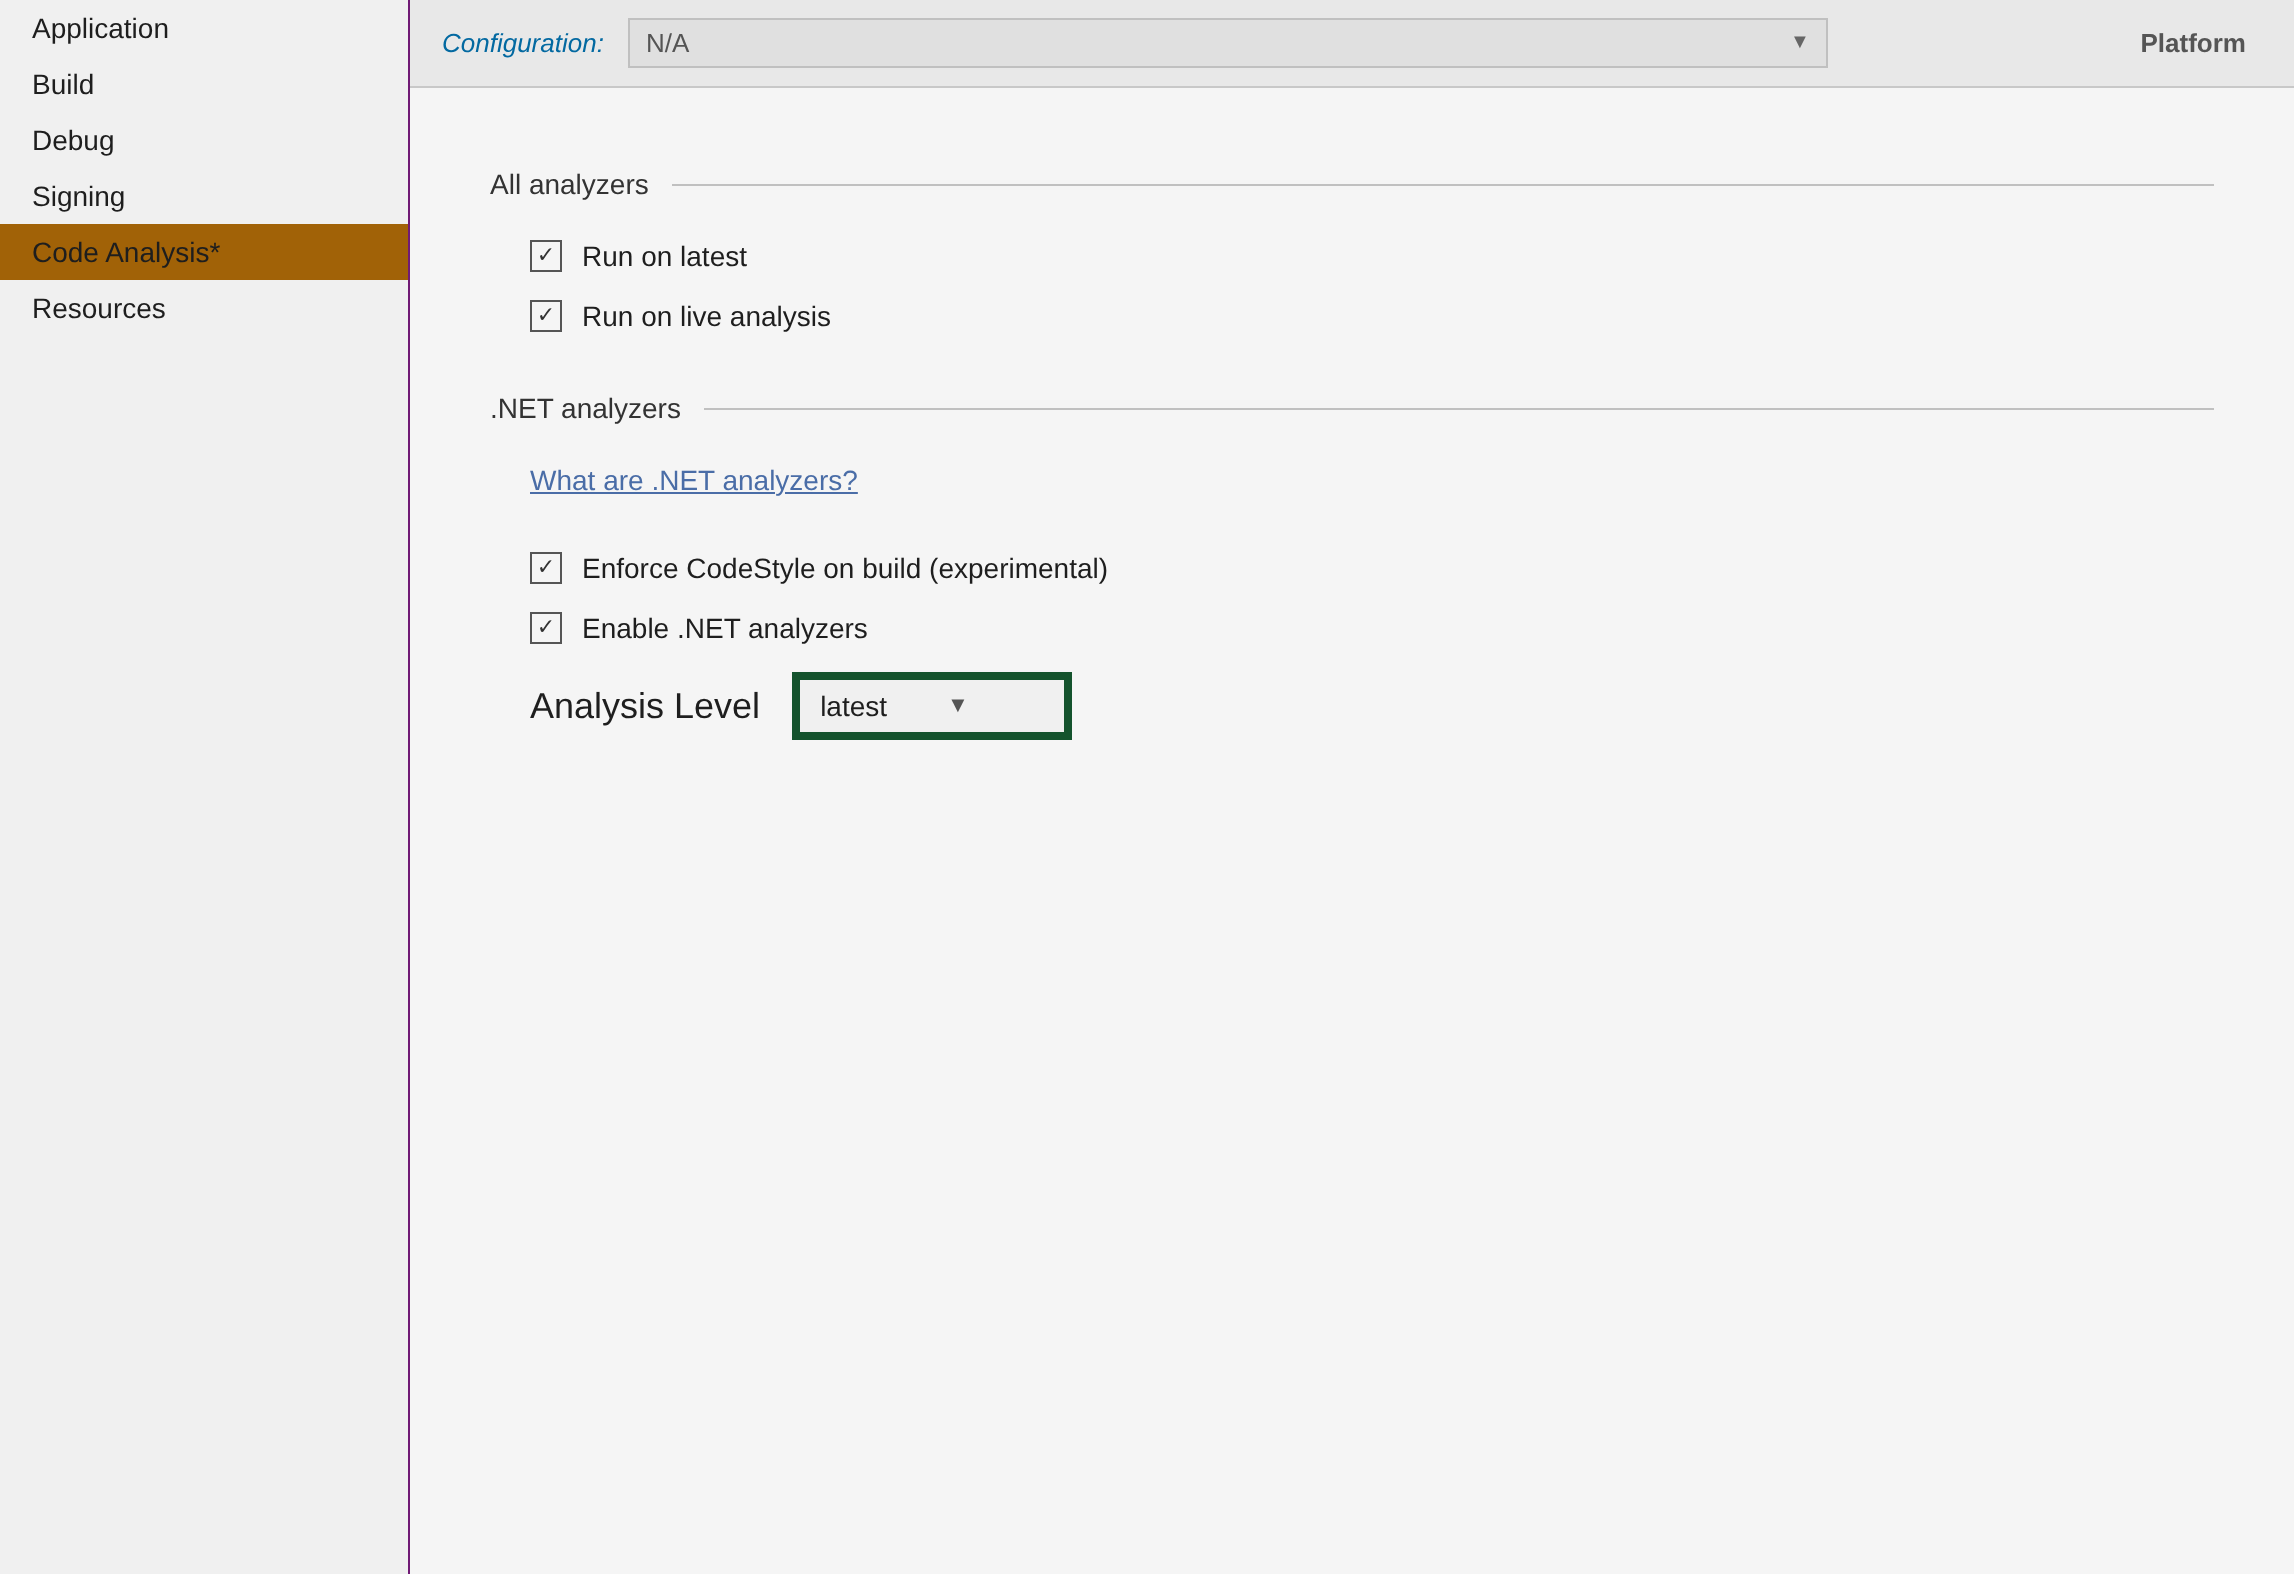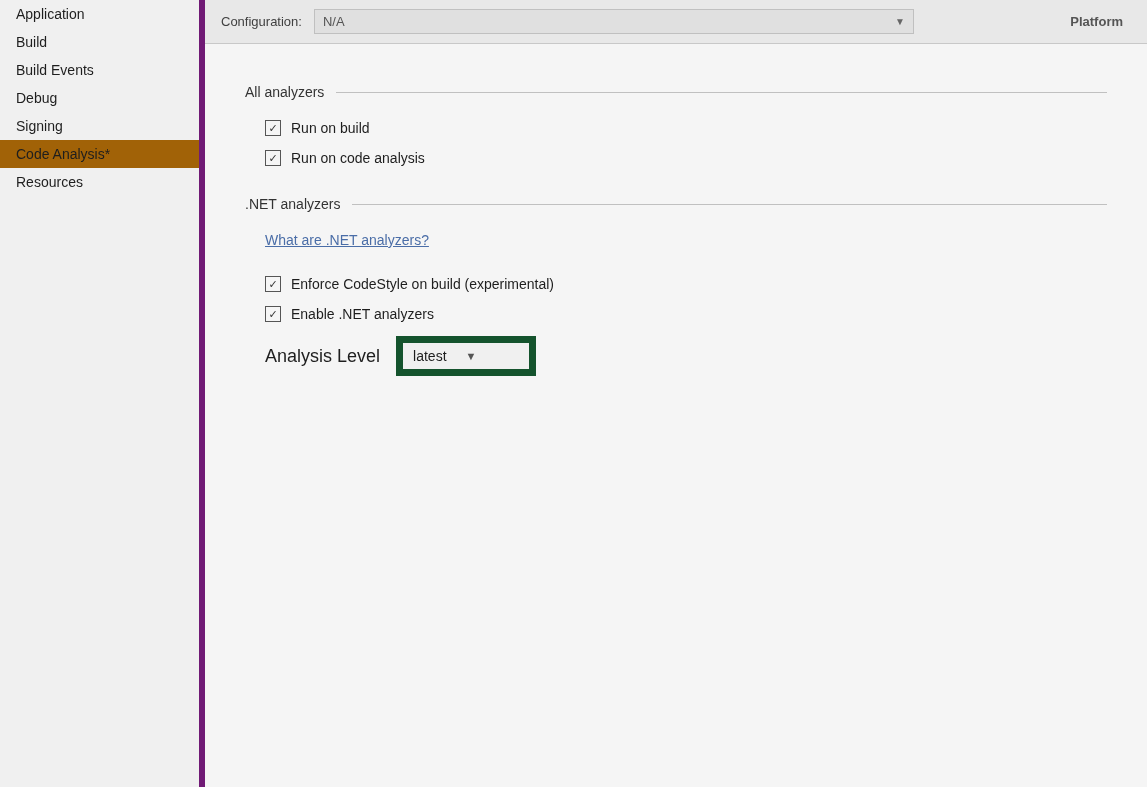--- a/index.html
+++ b/index.html
@@ -10,21 +10,21 @@
       display: flex;
       width: 1147px;
       height: 787px;
       overflow: hidden;
     }
 
     
     .sidebar {
       width: 205px;
       background: #f0f0f0;
-      border-right: 6px solid #701a75;
+      border-right: 1px solid #701a75;
       padding-top: 0;
       flex-shrink: 0;
     }
     .sidebar-item {
       padding: 6px 16px;
       cursor: pointer;
       color: #1e1e1e;
       font-size: 14px;
       white-space: nowrap;
     }
@@ -46,22 +46,23 @@
     .header-bar {
       background: #e8e8e8;
       border-bottom: 1px solid #c8c8c8;
       padding: 8px 16px;
       display: flex;
       align-items: center;
       gap: 12px;
       min-height: 44px;
     }
     .header-label {
-      color: #404040;
+      color: #0369a1;
       font-size: 13px;
+      font-style: italic;
     }
     .config-dropdown {
       flex: 1;
       background: #e0e0e0;
       border: 1px solid #c0c0c0;
       padding: 4px 8px;
       font-size: 13px;
       color: #555;
       display: flex;
       align-items: center;
@@ -159,42 +160,41 @@
       gap: 16px;
       margin-left: 20px;
       margin-top: 8px;
     }
     .analysis-level-label {
       font-size: 18px;
       color: #1e1e1e;
     }
     .analysis-dropdown {
       background: #f0f0f0;
-      border: 7px solid #14532d;
+      border: 4px solid #14532d;
       padding: 5px 10px;
       font-size: 14px;
       color: #1e1e1e;
       display: flex;
       align-items: center;
-      gap: 19px;
+      gap: 30px;
       cursor: pointer;
       min-width: 140px;
     }
     .analysis-dropdown .arrow {
       font-size: 11px;
       color: #555;
     }
   </style>
 </head>
 <body>
 
 <nav class="sidebar">
 <div class="sidebar-item">Application</div>
     <div class="sidebar-item">Build</div>
-    <div class="sidebar-item">Build Events</div>
     <div class="sidebar-item">Debug</div>
     <div class="sidebar-item">Signing</div>
     <div class="sidebar-item active">Code Analysis*</div>
     <div class="sidebar-item">Resources</div>
   </nav>
 
 <div class="main">
 
   <div class="header-bar">
     <span class="header-label">Configuration:</span>
@@ -211,28 +211,28 @@
     <div class="section-header">
       <span class="section-title">All analyzers</span>
       <div class="section-line"></div>
     </div>
 
 
     <div class="checkbox-row">
       <div class="checkbox-box">
         <span class="checkmark">✓</span>
       </div>
-      <span class="checkbox-label">Run on build</span>
-    </div>
-
-    <div class="checkbox-row">
-      <div class="checkbox-box">
-        <span class="checkmark">✓</span>
-      </div>
-      <span class="checkbox-label">Run on code analysis</span>
+      <span class="checkbox-label">Run on latest</span>
+    </div>
+
+    <div class="checkbox-row">
+      <div class="checkbox-box">
+        <span class="checkmark">✓</span>
+      </div>
+      <span class="checkbox-label">Run on live analysis</span>
     </div>
 
     
     <div class="section-gap"></div>
     <div class="section-header">
       <span class="section-title">.NET analyzers</span>
       <div class="section-line"></div>
     </div>
 
     <a class="help-link">What are .NET analyzers?</a>

